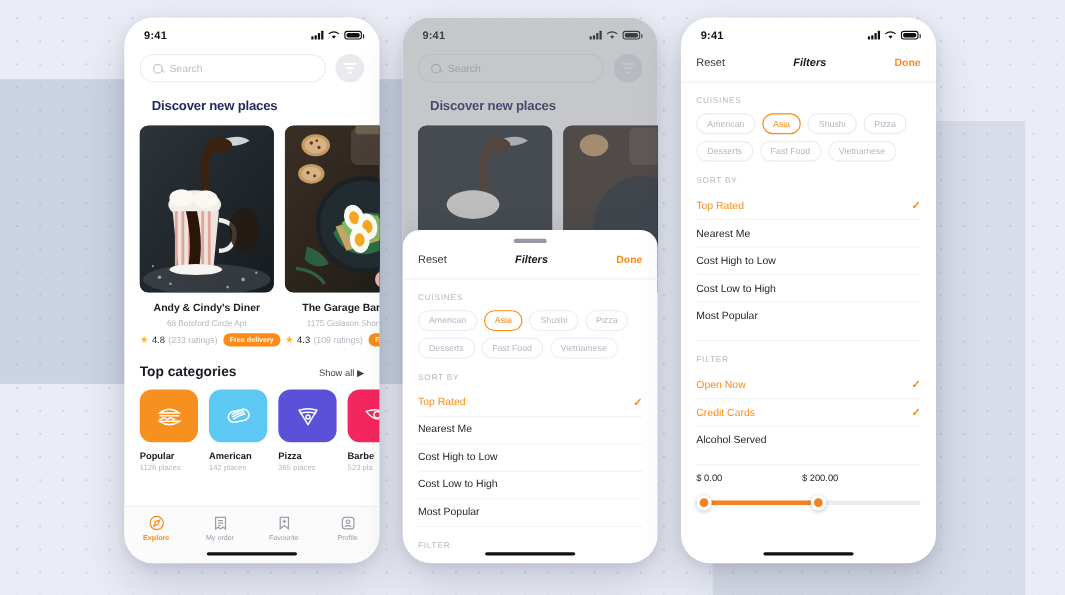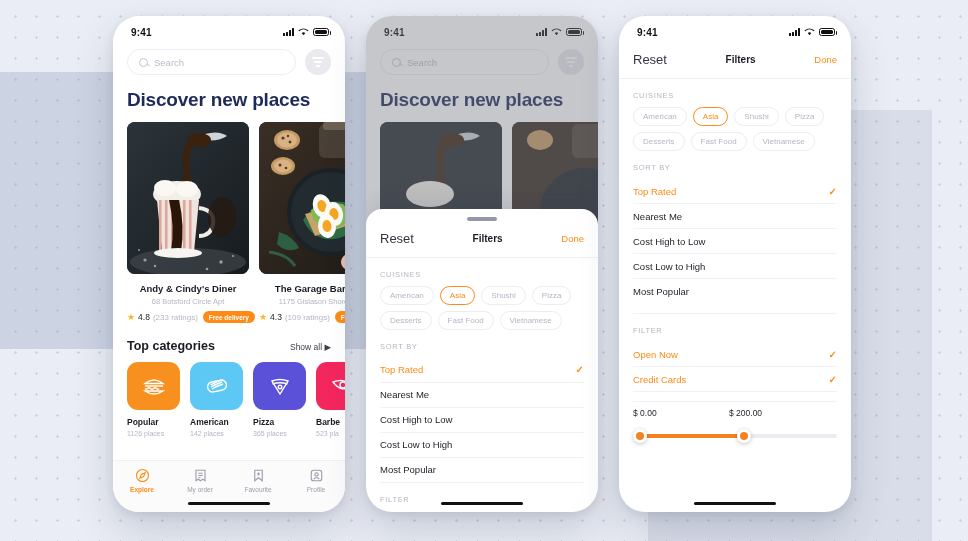--- a/index.html
+++ b/index.html
@@ -74,21 +74,21 @@
   .filterbtn {
     width: 26px; height: 26px; border-radius: 50%; background: #e9e9ee;
     display: flex; flex-direction: column; align-items: center; justify-content: center; gap: 2px;
     flex: none;
   }
   .filterbtn i { display:block; background:#fff; height:2px; border-radius:1px; }
   .filterbtn i:nth-child(1){width:12px}
   .filterbtn i:nth-child(2){width:8px}
   .filterbtn i:nth-child(3){width:4px}
 
-  .h1 { font-size: 19px; font-weight: bold; color: #1e2a5a; padding: 4px 14px 11px 14px; letter-spacing: -.2px; }
+  .h1 { font-size: 12px; font-weight: bold; color: #1e2a5a; padding: 4px 14px 11px 25px; letter-spacing: -.2px; }
 
   
   .cards { display: flex; gap: 10px; padding: 0 0 0 14px; }
   .card { width: 122px; flex: none; text-align: center; }
   .thumb { width: 122px; height: 152px; border-radius: 8px; position: relative; overflow: hidden; background: #24282c; }
   .card .name { font-size: 9.5px; font-weight: bold; color: #1b1b24; margin-top: 9px; white-space: nowrap; }
   .card .addr { font-size: 7.5px; color: #b4b7c2; margin-top: 3px; white-space: nowrap; }
   .ratingrow { display: flex; align-items: center; gap: 3px; margin-top: 5px; white-space: nowrap; }
   .star { color: #ffb429; font-size: 9px; line-height: 1; }
   .ratingrow .val { font-size: 8.5px; font-weight: normal; color: #1b1b24; }
@@ -126,23 +126,23 @@
   .sheet {
     position: absolute; left: 0; right: 0; bottom: 0; top: 193px;
     background: #fff; border-radius: 16px 16px 0 0;
     box-shadow: 0 -6px 20px rgba(30,40,70,.10);
   }
   .grabber { width: 30px; height: 3.5px; background: #9397a6; border-radius: 2px; margin: 8px auto 0 auto; }
   .sheethead {
     display: flex; align-items: center; justify-content: space-between;
     padding: 10px 14px 11px 14px; border-bottom: 1px solid #f0f0f4;
   }
-  .sheethead .reset { font-size: 13px; color: #32363f; }
-  .sheethead .title { font-size: 10px; font-weight: bold; color: #1b1b24; }
-  .sheethead .done { font-size: 9.5px; color: #ff8a15; }
+  .sheethead .reset { font-size: 10px; color: #32363f; }
+  .sheethead .title { font-size: 10px; font-weight: bold; color: #1b1b24; font-style: italic; }
+  .sheethead .done { font-size: 9.5px; color: #ff8a15; font-weight: bold; }
 
   .seclabel { font-size: 7.5px; color: #b4b7c2; letter-spacing: .7px; padding: 12px 14px 7px 14px; }
   .chips { display: flex; flex-wrap: wrap; gap: 6px; padding: 0 14px; }
   .chip {
     border: 1px solid #ececf1; border-radius: 11px; height: 19px;
     display: flex; align-items: center; padding: 0 9px;
     font-size: 8px; color: #b4b7c2;
   }
   .chip.sel { border-color: #ff8a15; color: #ff8a15; }
 
@@ -581,20 +581,23 @@
   <div class="seclabel">FILTER</div>
   <div class="optlist">
     <div class="opt sel">
       <span>Open Now</span>
       <span class="check">✓</span>
     </div>
     <div class="opt sel">
       <span>Credit Cards</span>
       <span class="check">✓</span>
     </div>
+    <div class="opt" style="border-bottom:none">
+      <span>Alcohol Served</span>
+    </div>
   </div>
   <div class="divline"></div>
 
   <div class="pricevals">
     <span class="v1">$ 0.00</span>
     <span>$ 200.00</span>
   </div>
   <div class="slider">
     <div class="track"></div>
     <div class="trackfill"></div>

